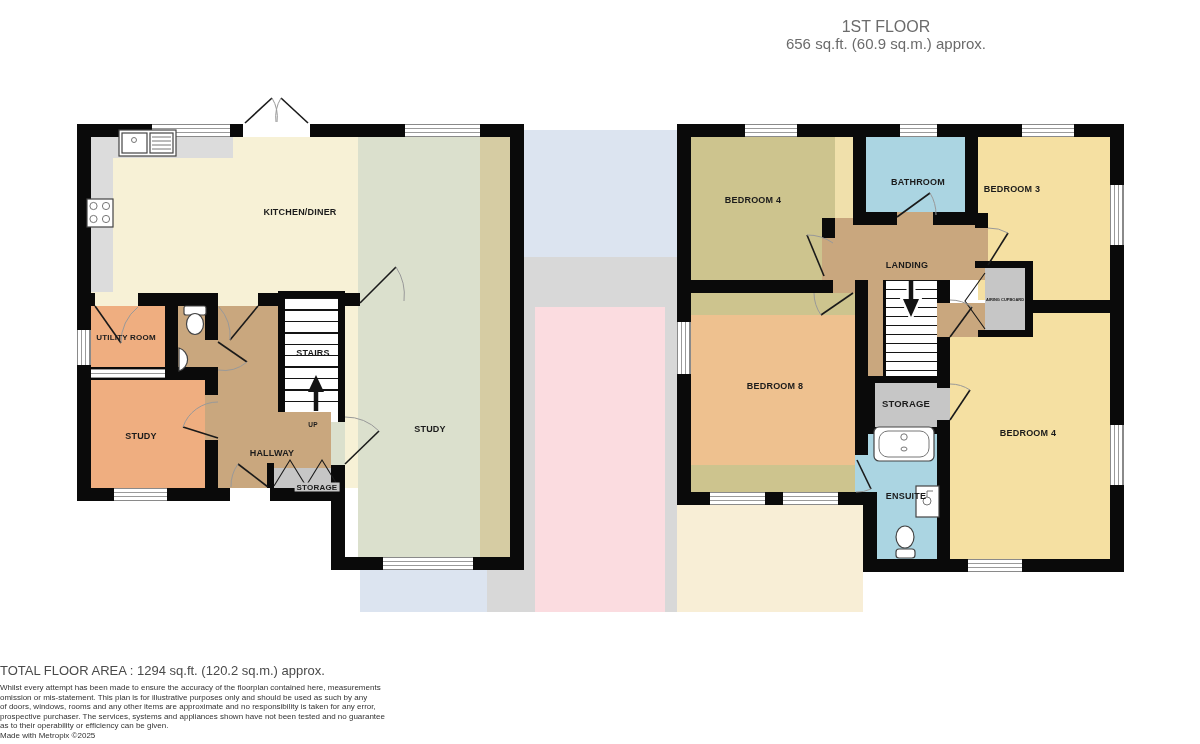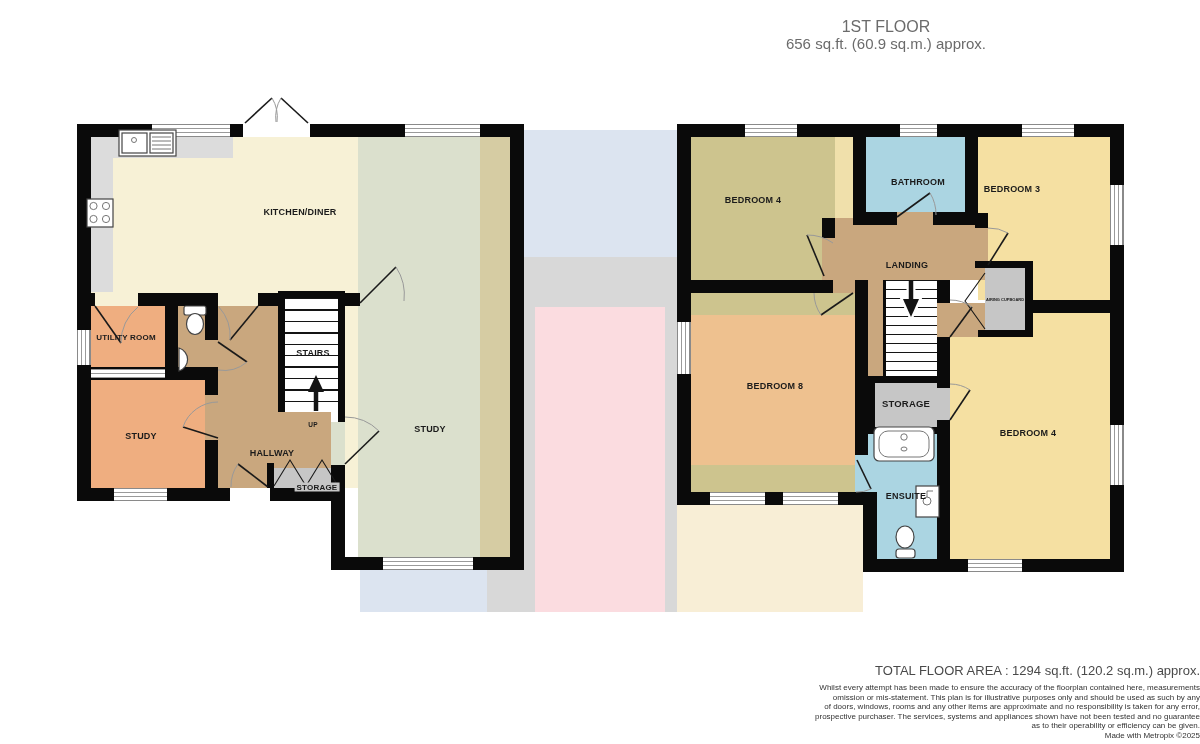--- a/index.html
+++ b/index.html
@@ -11,21 +11,21 @@
   .winh{z-index:3;background:linear-gradient(to bottom,#8a8a8a 0 1px,#fff 1px 4px,#9a9a9a 4px 5px,#fff 5px 8px,#9a9a9a 8px 9px,#fff 9px 12px,#8a8a8a 12px 13px);}
   .winv{z-index:3;background:linear-gradient(to right,#8a8a8a 0 1px,#fff 1px 4px,#9a9a9a 4px 5px,#fff 5px 8px,#9a9a9a 8px 9px,#fff 9px 12px,#8a8a8a 12px 13px);}
   .winint{z-index:3;background:linear-gradient(to bottom,#9a9a9a 0 1px,#fff 1px 4px,#9a9a9a 4px 5px,#fff 5px 8px,#9a9a9a 8px 9px);}
   .opening{z-index:3;background:#fff;}
   .treadsg{background-color:#fff;background-image:repeating-linear-gradient(to bottom,#141414 0,#141414 1.4px,transparent 1.4px,transparent 11.4px);}
   .treadsf{background-color:#fff;background-image:repeating-linear-gradient(to bottom,#141414 0,#141414 1.4px,transparent 1.4px,transparent 9px);}
   .lbl{position:absolute;transform:translate(-50%,-50%);font-weight:bold;font-size:9px;letter-spacing:.2px;color:var(--ink);white-space:nowrap;z-index:5;}
   .hdr{position:absolute;text-align:center;color:var(--muted);z-index:5;}
   .hdr .t{font-size:16px;line-height:18px;}
   .hdr .s{font-size:15px;line-height:16px;}
-  #footer{position:absolute;left:0;top:663px;width:1200px;text-align:right;z-index:5;}
+  #footer{position:absolute;left:0;top:663px;width:1200px;text-align:left;z-index:5;}
   #footer .total{font-size:13px;color:var(--foot);margin-bottom:5px;}
   #footer .disc{font-size:8px;line-height:9.6px;color:var(--small);}
   svg .leaf{stroke:#1a1a1a;stroke-width:1.6;fill:none;}
   svg .thin{stroke:#1a1a1a;stroke-width:1.1;fill:none;}
   svg .arc{stroke:#999;stroke-width:1;fill:none;}
   svg .fix{stroke:#444;stroke-width:1.2;fill:#fff;}
   svg .fixl{stroke:#666;stroke-width:.9;fill:none;}
 </style>
 </head>
 <body>

